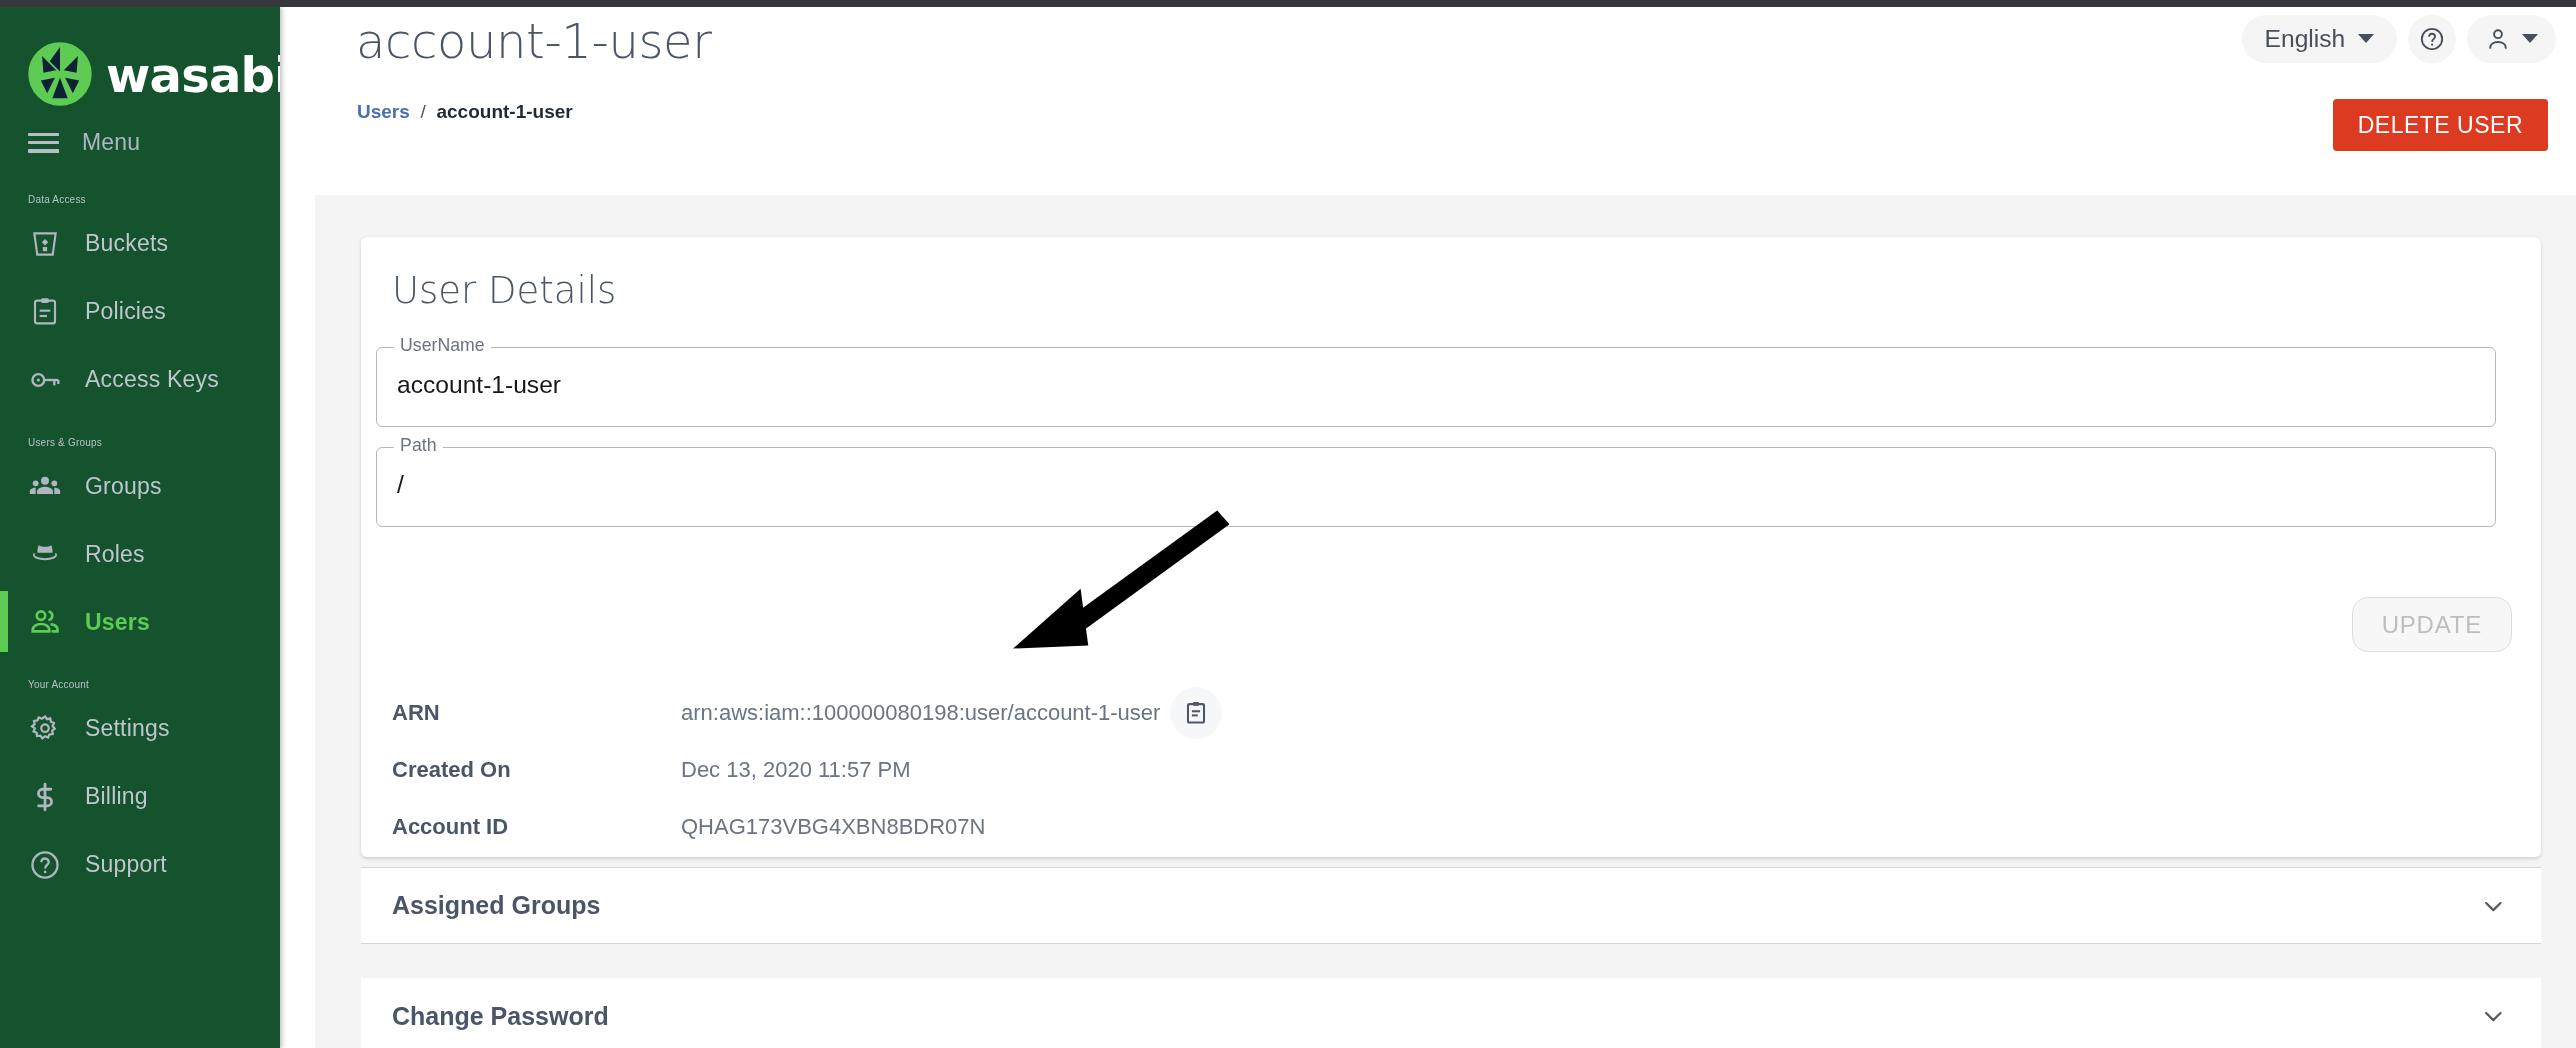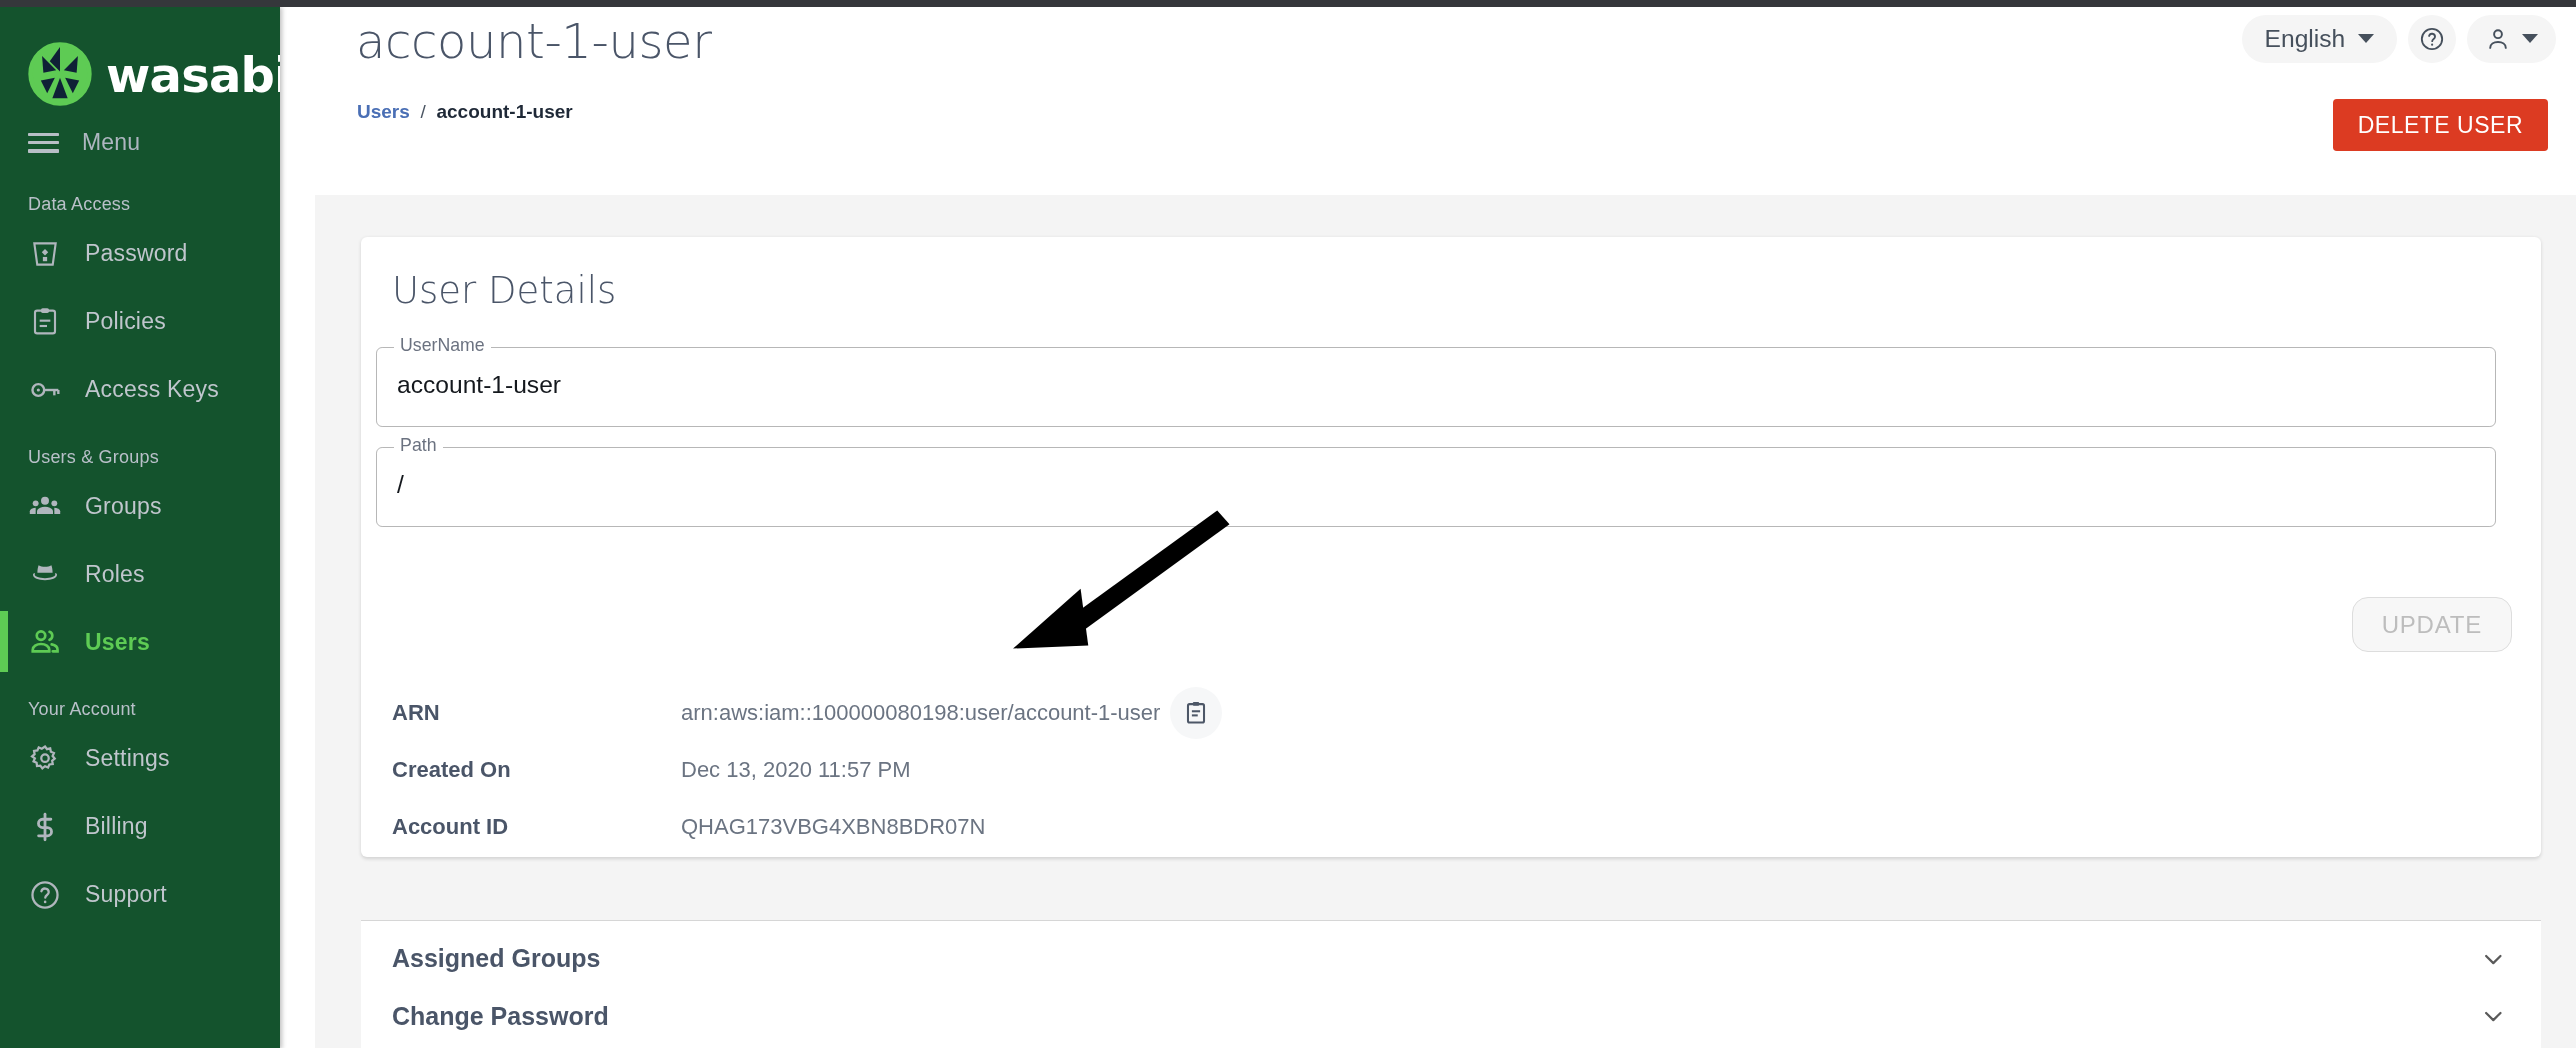--- a/index.html
+++ b/index.html
@@ -67,21 +67,21 @@
     gap: 23px;
     height: 57px;
     padding-left: 28px;
     cursor: pointer;
   }
   .hamburger { width: 31px; height: 20px; display: flex; flex-direction: column; justify-content: space-between; }
   .hamburger span { display: block; height: 3.1px; background: #b8bec6; border-radius: 0.8px; }
   .menu-label { font-size: 23px; color: #aeb6c0; letter-spacing: 0.2px; }
 
   .nav-group-title {
-    font-size: 18px;
+    font-size: 10px;
     color: #b9c0c9;
     padding: 23px 0 4.6px 28px;
     letter-spacing: 0.2px;
   }
 
   .nav-item {
     position: relative;
     display: flex;
     align-items: center;
     gap: 23px;
@@ -326,21 +326,21 @@
     left: 46px;
     width: 2180px;
     height: 77px;
     background: #ffffff;
     border-top: 1.5px solid #d6d6d6;
     border-bottom: 1.5px solid #d6d6d6;
     display: flex;
     align-items: center;
     cursor: pointer;
   }
-  .acc-groups { top: 725px; }
+  .acc-groups { top: 672px; }
   .acc-password { top: 783px; border-top: none; }
   .acc-title {
     margin-left: 31px;
     font-size: 25px;
     font-weight: 700;
     color: #4a5568;
   }
   .acc-chevron {
     position: absolute;
     right: 35px;
@@ -401,21 +401,21 @@
     <div class="nav-group-title">Data Access</div>
 
     <div class="nav-item">
       <span class="nav-icon">
         <svg viewBox="0 0 24 24" fill="none" stroke="currentColor" stroke-width="1.6">
           <path d="M4 4h16l-2.2 16H6.2L4 4z"></path>
           <rect x="10.3" y="9" width="3.4" height="3.4" transform="rotate(45 12 10.7)" fill="currentColor" stroke="none"></rect>
           <rect x="10.4" y="14.2" width="3.2" height="3.2" fill="currentColor" stroke="none"></rect>
         </svg>
       </span>
-      <span class="nav-text">Password</span>
+      <span class="nav-text">Buckets</span>
     </div>
 
     <div class="nav-item">
       <span class="nav-icon">
         <svg viewBox="0 0 24 24" fill="none" stroke="currentColor" stroke-width="1.6">
           <rect x="4.5" y="3.5" width="15" height="17" rx="1.6"></rect>
           <rect x="9" y="1.6" width="6" height="3.6" rx="1.2" fill="currentColor" stroke="none"></rect>
           <line x1="8" y1="11" x2="16" y2="11"></line>
           <line x1="8" y1="15" x2="13.5" y2="15"></line>
         </svg>

